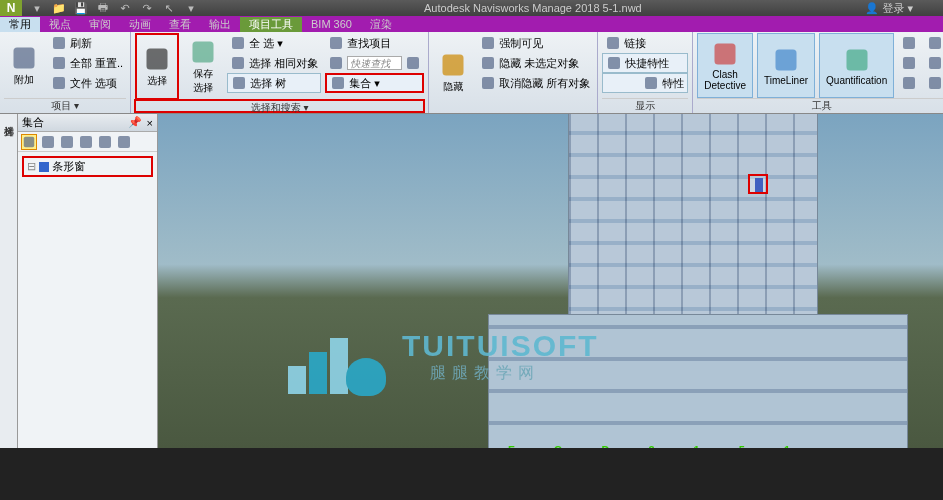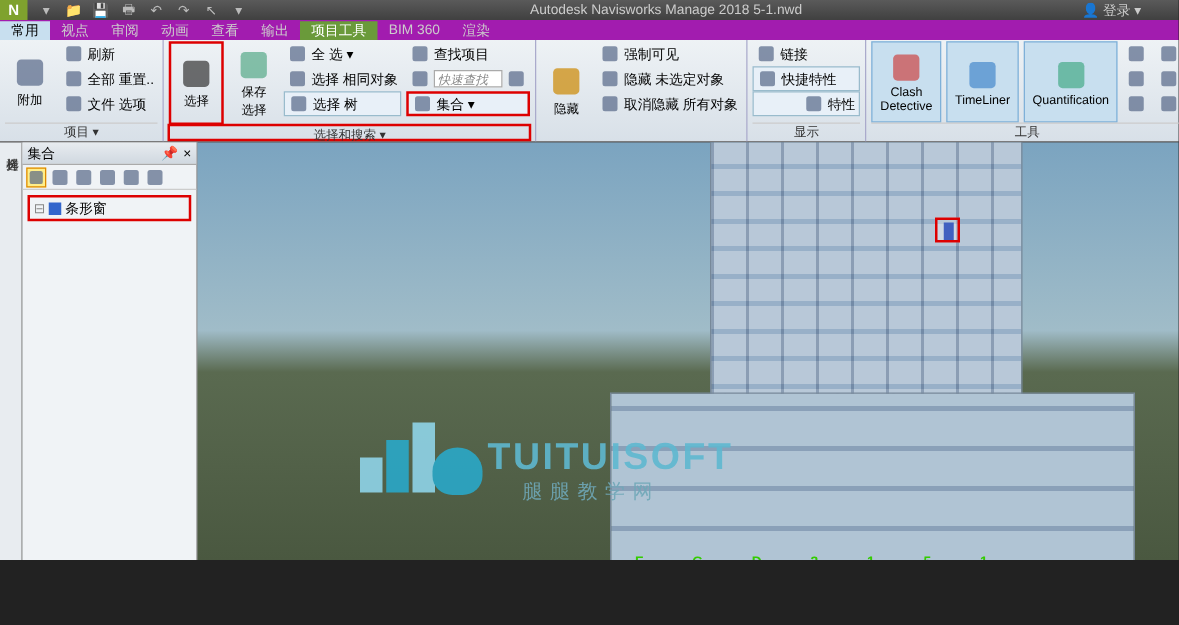--- a/index.html
+++ b/index.html
@@ -43,21 +43,21 @@
 
 .viewport { flex: 1; position: relative; background: linear-gradient(#7ba4c0 0%, #a0bcc8 45%, #5a6a50 55%, #4a5840 100%); overflow: hidden; }
 .building { position: absolute; left: 330px; top: -120px; width: 420px; height: 600px; }
 .tower { position: absolute; left: 80px; top: 0; width: 250px; height: 380px; background: repeating-linear-gradient(0deg, #b8c8d8 0, #b8c8d8 18px, #98b0c8 18px, #98b0c8 22px), repeating-linear-gradient(90deg, rgba(100,120,150,0.4) 0, rgba(100,120,150,0.4) 2px, transparent 2px, transparent 28px); background-blend-mode: multiply; border: 1px solid #789; }
 .tower::before{content:"";position:absolute;top:0;left:0;right:0;height:20px;background:#c8d4e0;border-bottom:2px solid #889;}
 .podium { position: absolute; left: 0; top: 320px; width: 420px; height: 140px; background: repeating-linear-gradient(0deg, #b0c4d4 0, #b0c4d4 28px, #8aa0b8 28px, #8aa0b8 32px), repeating-linear-gradient(90deg, rgba(80,100,130,0.4) 0, rgba(80,100,130,0.4) 2px, transparent 2px, transparent 45px); border: 1px solid #789; }
 .red-marker { position: absolute; left: 260px; top: 180px; width: 20px; height: 20px; border: 2px solid #d00; background: rgba(255,255,255,0.3); }
 .red-marker::after{content:"";position:absolute;left:5px;top:2px;width:8px;height:14px;background:#4060c0;}
 .grid-labels { position: absolute; left: 20px; top: 450px; color: #3c0; font-size: 11px; font-weight: bold; letter-spacing: 18px; }
 
-.watermark { position: absolute; left: 130px; top: 215px; display: flex; align-items: flex-end; gap: 12px; opacity: 0.9; pointer-events: none; }
+.watermark { position: absolute; left: 130px; top: 215px; display: flex; align-items: flex-start; gap: 24px; opacity: 0.9; pointer-events: none; }
 .wm-logo { width: 90px; height: 75px; position: relative; }
 .wm-bars { position: absolute; left: 0; bottom: 10px; display: flex; gap: 3px; align-items: flex-end; }
 .wm-bars span:nth-child(1){width:18px;height:28px;background:#8fd4e8;}
 .wm-bars span:nth-child(2){width:18px;height:42px;background:#2aa8c8;}
 .wm-bars span:nth-child(3){width:18px;height:56px;background:#8fd4e8;}
 .wm-ele { position: absolute; right: -8px; bottom: 8px; width: 40px; height: 38px; background: #2aa8c8; border-radius: 50% 50% 40% 40%; }
 .wm-text { display: flex; flex-direction: column; }
 .wm-title { font-size: 30px; font-weight: bold; color: #5fb8d0; letter-spacing: 2px; }
 .wm-sub { font-size: 16px; color: #6fa8b8; letter-spacing: 6px; margin-left: 28px; }
 

